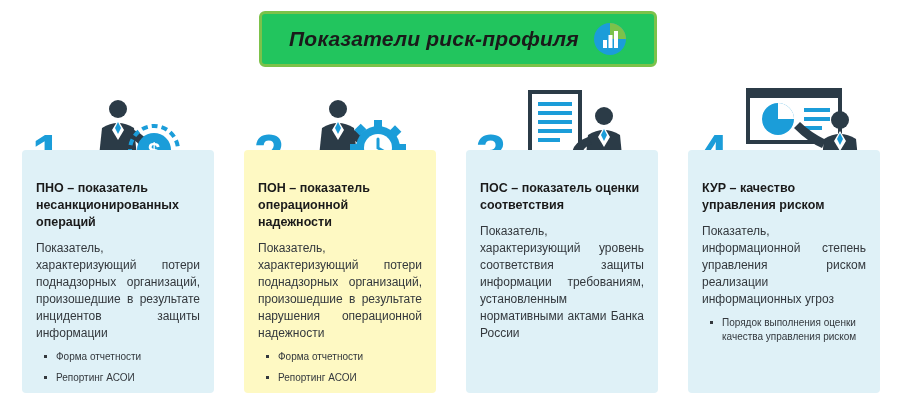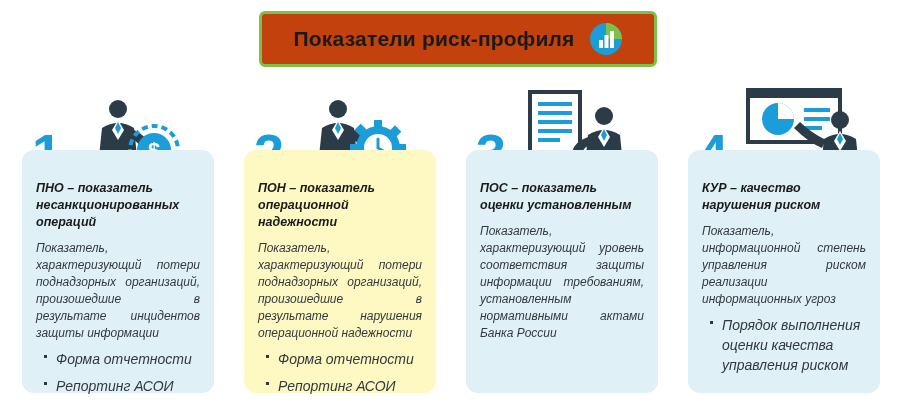--- a/index.html
+++ b/index.html
@@ -18,25 +18,26 @@
   
   .title-box {
     position: absolute;
     left: 259px;
     top: 11px;
     width: 398px;
     height: 56px;
     box-sizing: border-box;
     border: 3px solid #7cc24a;
     border-radius: 6px;
-    background: #c2410c;
+    background: #22c55e;
     display: flex;
     align-items: center;
     justify-content: center;
     gap: 14px;
+    font-style: italic;
   }
   .title-text {
     font-size: 21px;
     font-weight: bold;
     color: #1a1a1a;
     letter-spacing: 0.2px;
     white-space: nowrap;
   }
   .title-icon {
     width: 34px;
@@ -44,24 +45,23 @@
     flex: 0 0 auto;
   }
 
   
   .card {
     position: absolute;
     top: 150px;
     width: 192px;
     height: 243px;
     background: #dff1f7;
-    border-radius: 12px;
+    border-radius: 4px;
     box-sizing: border-box;
     padding: 30px 14px 22px 14px;
-    font-style: italic;
   }
   .card.c1 { left: 22px;  background: #dff1f7; }
   .card.c2 { left: 244px; background: #fef9c3; }
   .card.c3 { left: 466px; background: #dff1f7; }
   .card.c4 { left: 688px; background: #dff1f7; }
 
   .card-heading {
     font-size: 12.5px;
     font-weight: bold;
     color: #1a1a1a;
@@ -74,21 +74,21 @@
     line-height: 1.42;
     text-align: justify;
     margin: 0 0 8px 0;
   }
   .card-list {
     margin: 0;
     padding: 0 0 0 20px;
     list-style: none;
   }
   .card-list li {
-    font-size: 14px;
+    font-size: 10px;
     color: #33383d;
     line-height: 1.42;
     margin-bottom: 7px;
     position: relative;
   }
   .card-list li:before {
     content: "";
     position: absolute;
     left: -12px;
     top: 5px;
@@ -228,23 +228,23 @@
 <div class="card c2">
   <p class="card-heading">ПОН – показатель операционной надежности</p>
   <p class="card-desc">Показатель, характеризующий потери поднадзорных организаций, произошедшие в результате нарушения операционной надежности</p>
   <ul class="card-list">
     <li>Форма отчетности</li>
     <li>Репортинг АСОИ</li>
   </ul>
 </div>
 
 <div class="card c3">
-  <p class="card-heading">ПОС – показатель оценки установленным</p>
+  <p class="card-heading">ПОС – показатель оценки соответствия</p>
   <p class="card-desc">Показатель, характеризующий уровень соответствия защиты информации требованиям, установленным нормативными актами Банка России</p>
 </div>
 
 <div class="card c4">
-  <p class="card-heading">КУР – качество нарушения риском</p>
+  <p class="card-heading">КУР – качество управления риском</p>
   <p class="card-desc">Показатель, информационной степень управления риском реализации информационных угроз</p>
   <ul class="card-list">
     <li>Порядок выполнения оценки качества управления риском</li>
   </ul>
 </div>
 
 </body></html>

